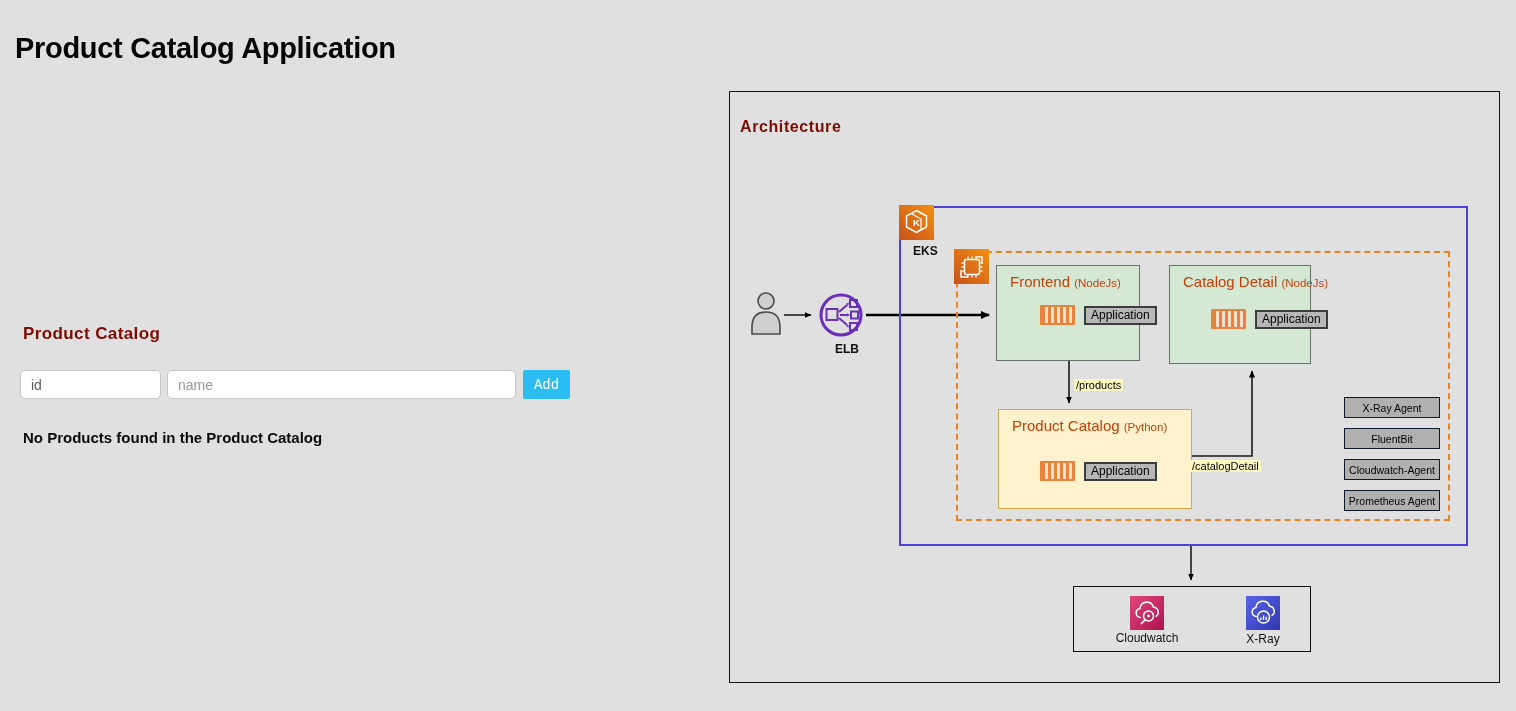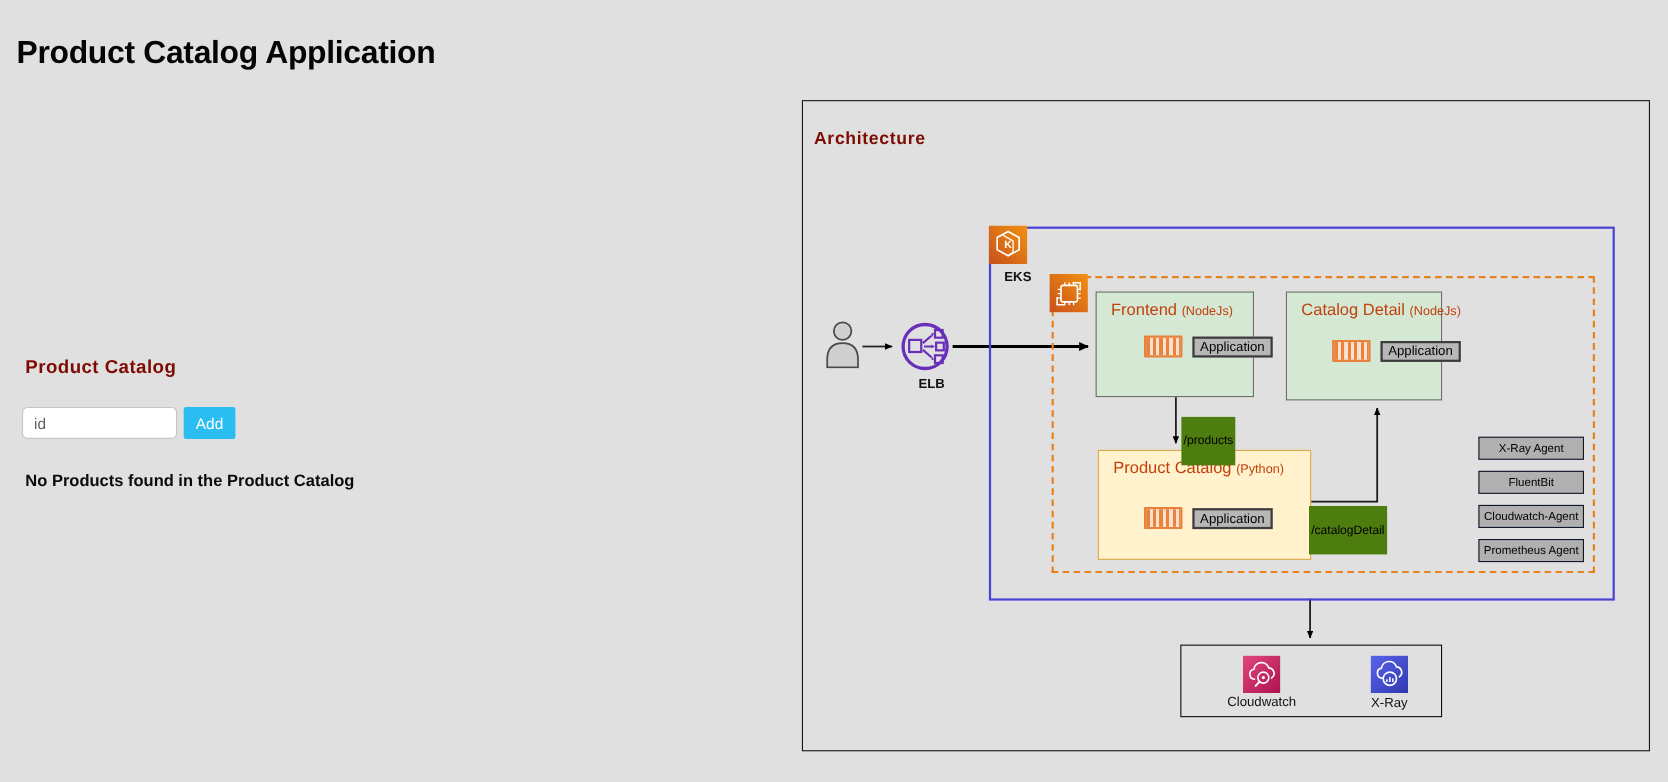--- a/index.html
+++ b/index.html
@@ -24,21 +24,21 @@
   .text-input {
     height:29px; background:#fff; border:1px solid #c6c6c6; border-radius:5px;
     padding:0 10px; font-size:14px; font-family:inherit; color:#444; outline:none;
   }
   #id-input { width:141px; margin-right:6px; }
   #id-input::placeholder { color:#5f5f5f; opacity:1; }
   #name-input { width:349px; margin-right:7px; }
   #name-input::placeholder { color:#9a9a9a; opacity:1; }
   #add-button {
     width:47px; height:29px; border:none; border-radius:2px;
-    background:#29bdf2; color:#fff; font-size:14px; font-family:Liberation Sans, sans-serif; cursor:pointer;
+    background:#29bdf2; color:#fff; font-size:14px; font-family:Liberation Mono, monospace; cursor:pointer;
   }
   #empty-message { position:absolute; left:23px; top:429px; margin:0; font-size:15px; font-weight:bold; color:#0a0a0a; }
 
   
   #arch-panel {
     position:absolute; left:729px; top:91px; width:771px; height:592px;
     border:1px solid #161616;
   }
   #arch-heading { left:10px; top:26px; font-size:16px; letter-spacing:0.6px; }
 
@@ -84,35 +84,36 @@
     font-size:10.5px; color:#000; white-space:nowrap;
   }
   #agent-0 { top:305px; } #agent-1 { top:336px; } #agent-2 { top:367px; } #agent-3 { top:398px; }
 
   #monitoring-box {
     position:absolute; left:343px; top:494px; width:238px; height:66px;
     border:1px solid #0d0d0d;
   }
 
   .edge-label {
-    position:absolute; background:#4d7c0f; font-size:11px; color:#000;
-    padding:16px 2px; white-space:nowrap;
+    position:absolute; background:#fef9c3; font-size:11px; color:#000;
+    padding:0 2px; white-space:nowrap;
   }
   #products-label { left:344px; top:287px; }
   #catalog-detail-label { left:460px; top:368px; }
 </style>
 </head>
 <body>
 
 <h1 id="app-title">Product Catalog Application</h1>
 
 <h2 id="catalog-heading" class="section-heading">Product Catalog</h2>
 
 <div id="form-row">
   <input id="id-input" class="text-input" type="text" placeholder="id" style="">
+  <input id="name-input" class="text-input" type="text" placeholder="name" style="">
   <button id="add-button">Add</button>
 </div>
 
 <p id="empty-message">No Products found in the Product Catalog</p>
 
 <div id="arch-panel">
 
   <h2 id="arch-heading" class="section-heading">Architecture</h2>
 
   <svg id="arrow-layer" viewBox="0 0 771 592">

